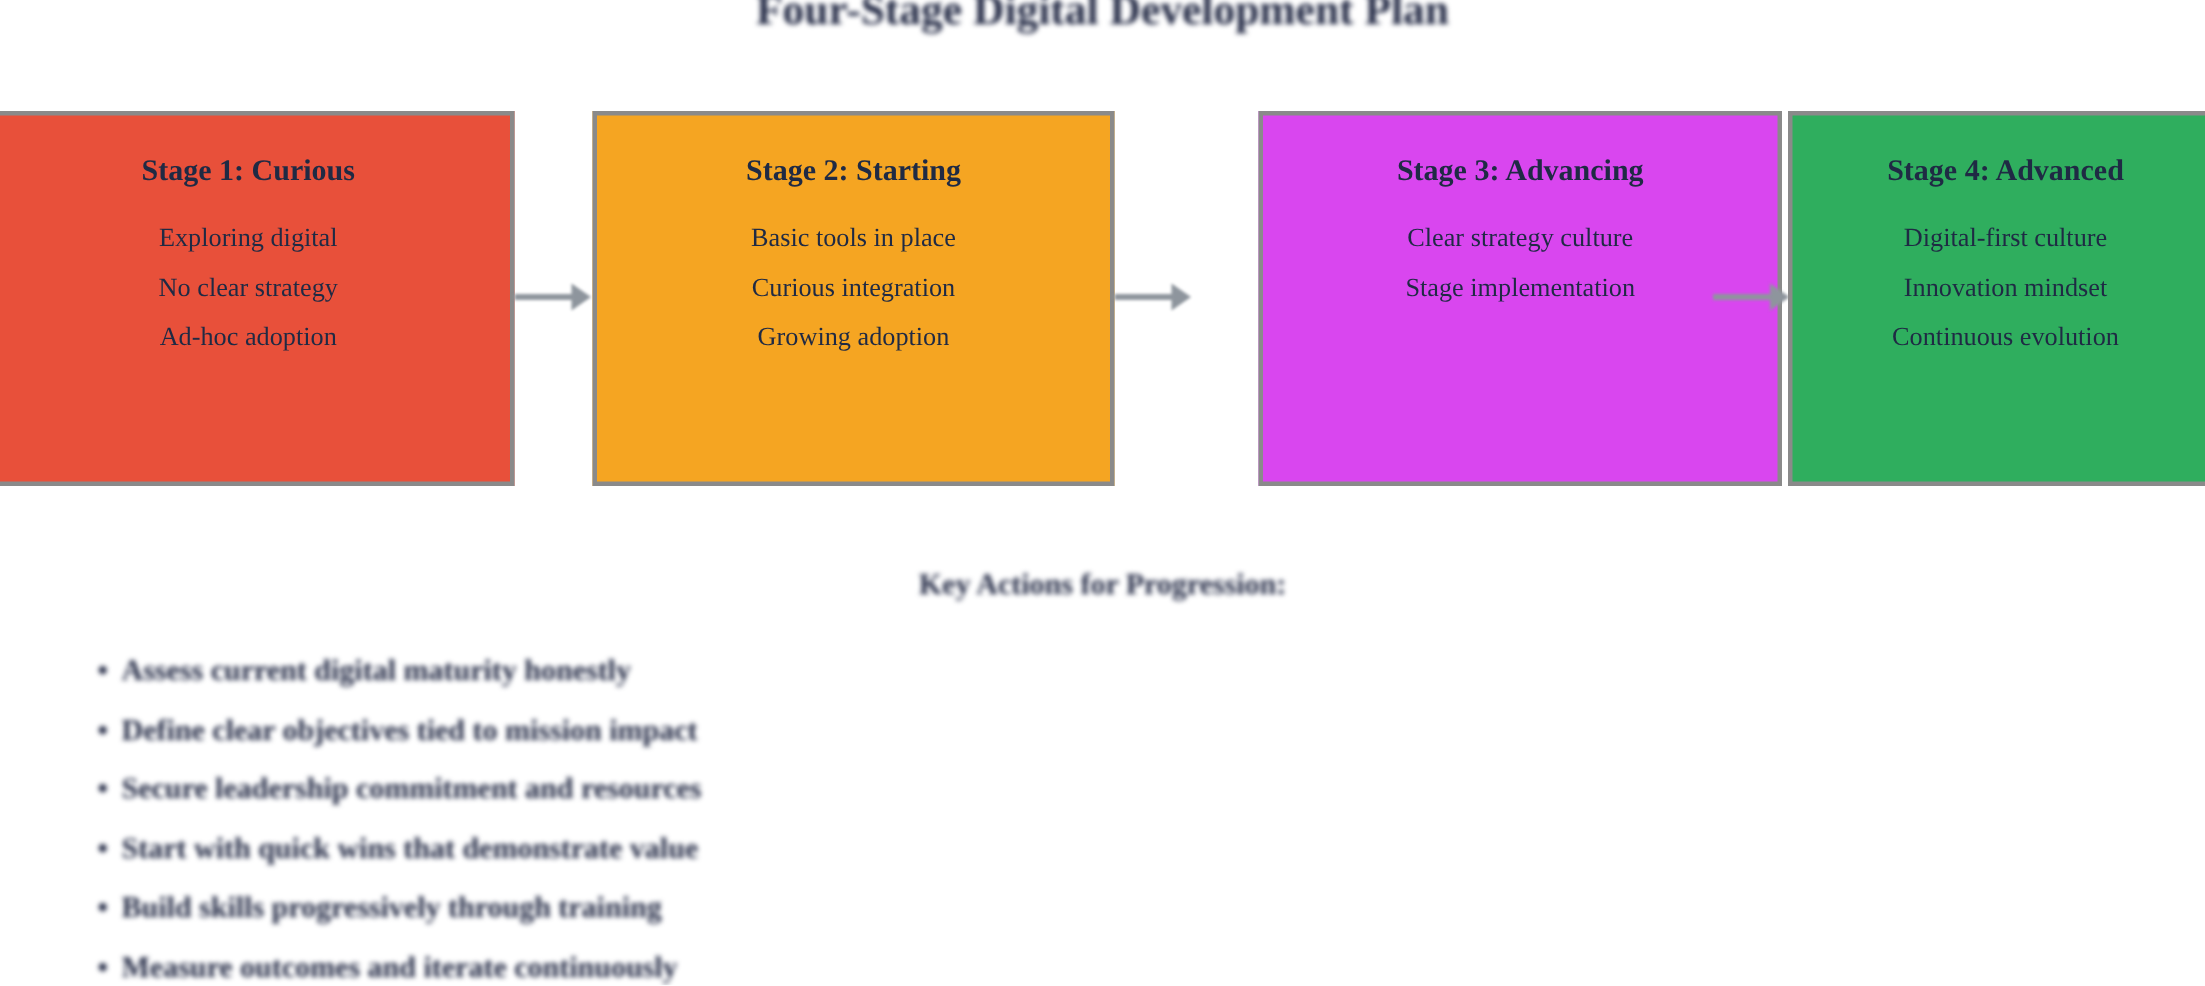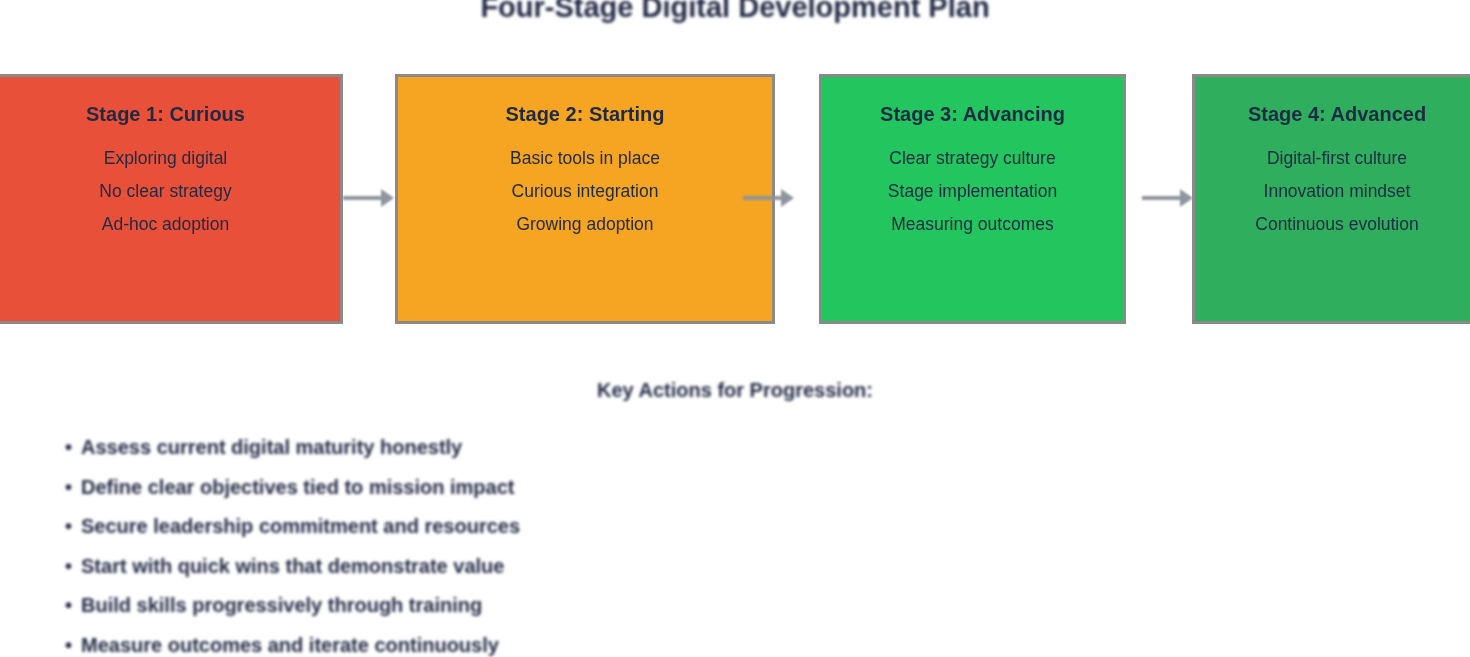--- a/index.html
+++ b/index.html
@@ -3,21 +3,21 @@
 <meta charset="utf-8">
 <style>
   * { margin: 0; padding: 0; box-sizing: border-box; }
   html, body { background: #ffffff; }
   .canvas {
     position: relative;
     width: 1470px;
     height: 657px;
     background: #ffffff;
     overflow: hidden;
-    font-family: Liberation Sans, sans-serif;
+    font-family: Liberation Serif, serif;
     color: #232a45;
   }
   .page-title {
     position: absolute;
     top: -9px;
     left: 0;
     width: 100%;
     text-align: center;
     font-size: 29px;
     font-weight: bold;
@@ -25,22 +25,22 @@
     filter: blur(1.6px);
   }
   .stage-box {
     position: absolute;
     top: 74px;
     height: 250px;
     border: 3px solid #8a8a8a;
     text-align: center;
   }
   .stage-box.s1 { left: -12px; width: 355px; background: #e8503a; }
-  .stage-box.s2 { left: 395px;  width: 380px; background: #f5a522; }
-  .stage-box.s3 { left: 819px;  width: 307px; background: #22c55e; }
+  .stage-box.s2 { left: 395px;  width: 348px; background: #f5a522; }
+  .stage-box.s3 { left: 839px;  width: 349px; background: #d946ef; }
   .stage-box.s4 { left: 1192px; width: 290px; background: #2fae5e; }
   .stage-title {
     padding-top: 26px;
     font-size: 20px;
     font-weight: bold;
     color: #1f2a44;
   }
   .stage-items { margin-top: 16px; }
   .stage-item {
     font-size: 17.5px;
@@ -127,21 +127,20 @@
   <div class="arrow a2">
     <div class="shaft"></div>
     <div class="head"></div>
   </div>
 
   <div class="stage-box s3">
     <div class="stage-title">Stage 3: Advancing</div>
     <div class="stage-items">
       <div class="stage-item">Clear strategy culture</div>
       <div class="stage-item">Stage implementation</div>
-      <div class="stage-item">Measuring outcomes</div>
     </div>
   </div>
 
   <div class="arrow a3">
     <div class="shaft"></div>
     <div class="head"></div>
   </div>
 
   <div class="stage-box s4">
     <div class="stage-title">Stage 4: Advanced</div>

